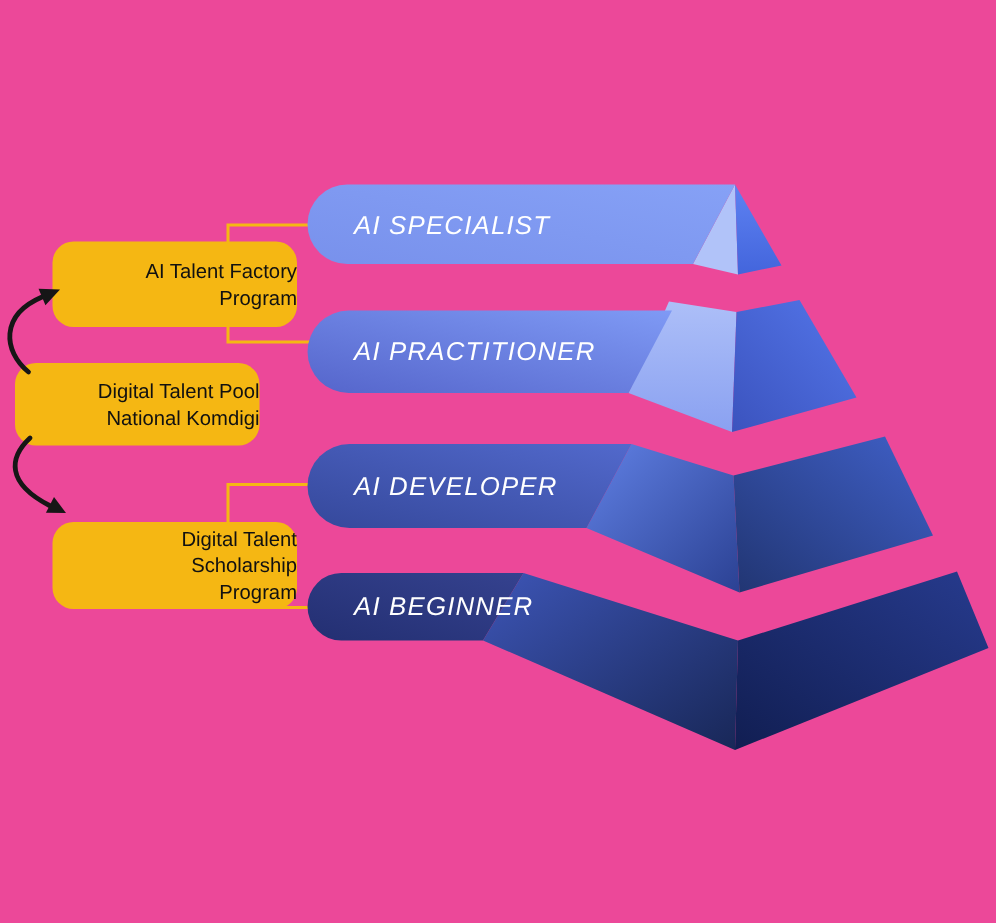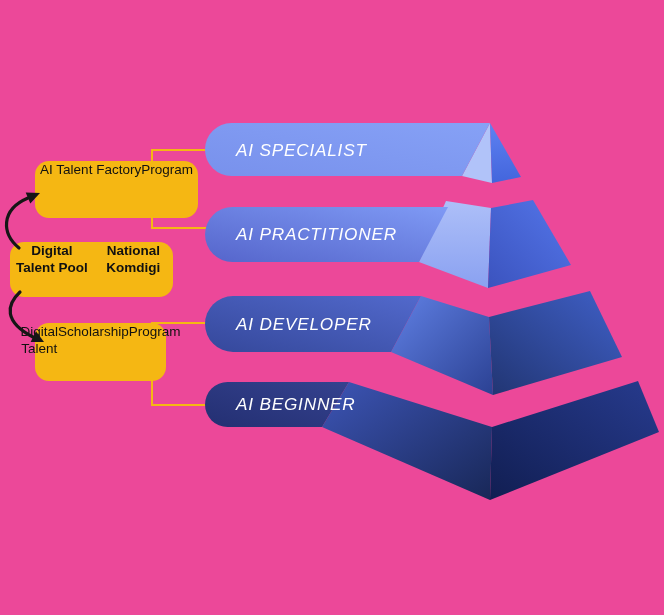--- a/index.html
+++ b/index.html
@@ -8,33 +8,33 @@
     width:664px;height:615px;
     background:#ec4899;
     font-family:"Liberation Sans", sans-serif;
     overflow:hidden;
   }
   .stage svg{position:absolute;left:0;top:0;}
   .program-box{
     position:absolute;
     background:#F5B713;
     border-radius:14px;
-    display:flex;
-    align-items:flex-start;justify-content:center;
+    display:flex;flex-direction:column;
+    align-items:flex-end;justify-content:center;
     text-align:center;
     color:#111111;
     font-size:13.5px;
     font-weight:500;
     line-height:1.28;
     z-index:2;
   }
   .program-box span{display:block;}
   #box-factory{left:35px;top:161px;width:163px;height:57px;}
-  #box-pool{left:10px;top:242px;width:163px;height:55px;font-weight:bold;}
-  #box-scholarship{left:35px;top:323px;width:131px;height:58px;}
+  #box-pool{left:10px;top:242px;width:163px;height:55px;}
+  #box-scholarship{left:35px;top:348px;width:163px;height:58px;}
   .svg-base{z-index:1;}
   .svg-arrows{z-index:3;}
   .level-label{
     fill:#ffffff;
     font-family:"Liberation Sans", sans-serif;
     font-size:17.2px;
     font-style:italic;
     font-weight:500;
     letter-spacing:0.8px;
   }

